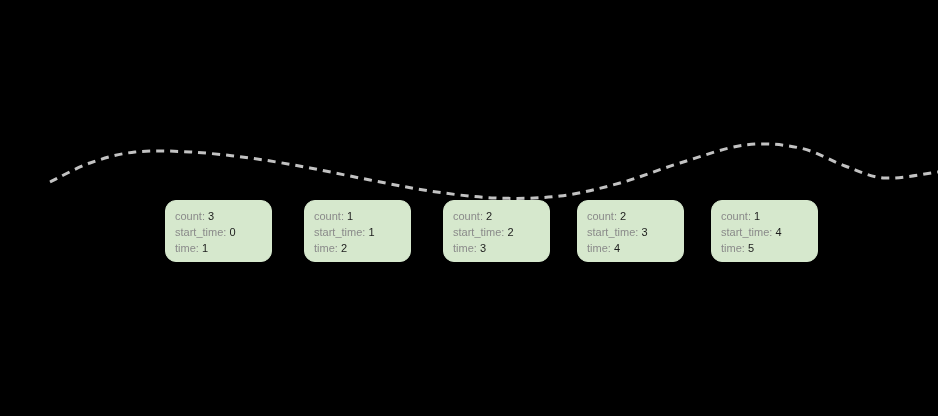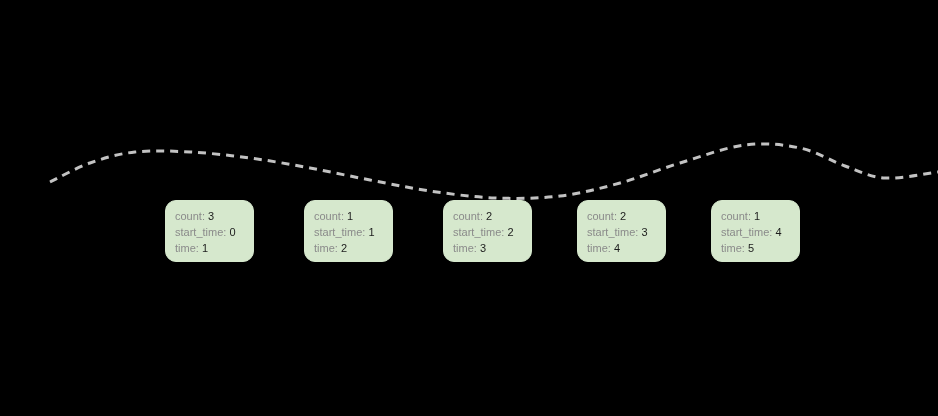--- a/index.html
+++ b/index.html
@@ -26,21 +26,21 @@
   #node-layer {
     position: absolute;
     left: 0;
     top: 0;
     width: 938px;
     height: 416px;
   }
   .node-box {
     position: absolute;
     box-sizing: border-box;
-    width: 89px;
+    width: 107px;
     height: 62px;
     background: #d6e8cd;
     border-radius: 11px;
     border: 1px solid #d6e8cd;
   }
   .node-lines {
     position: absolute;
     left: 9px;
     top: 7px;
     right: 4px;

